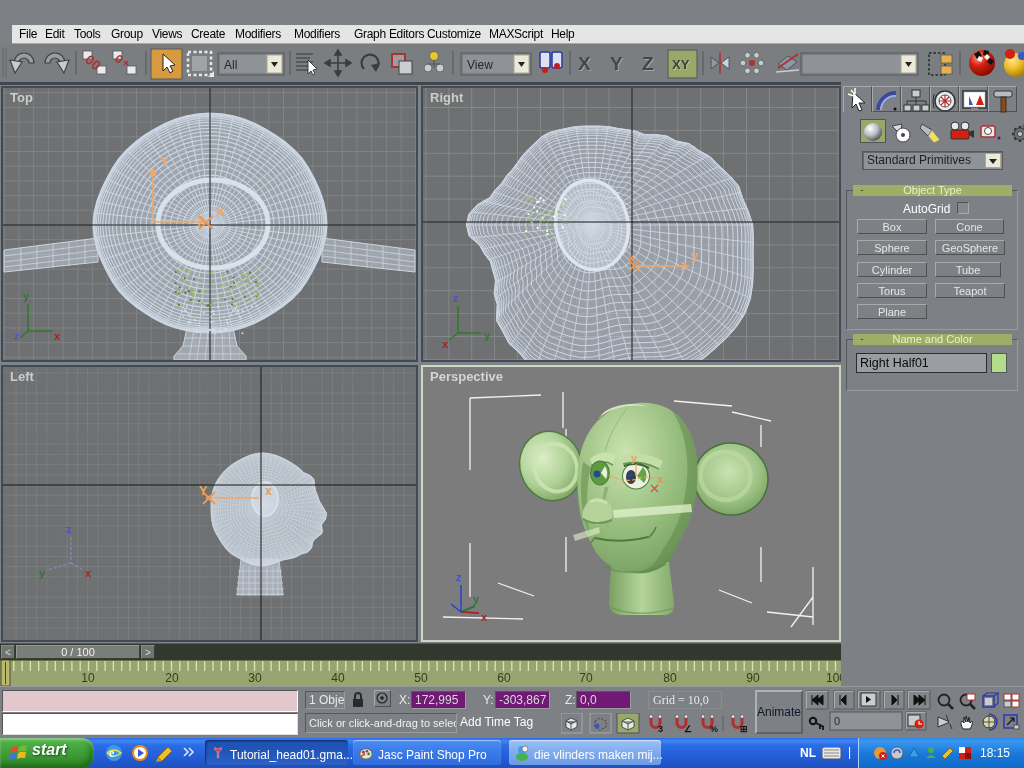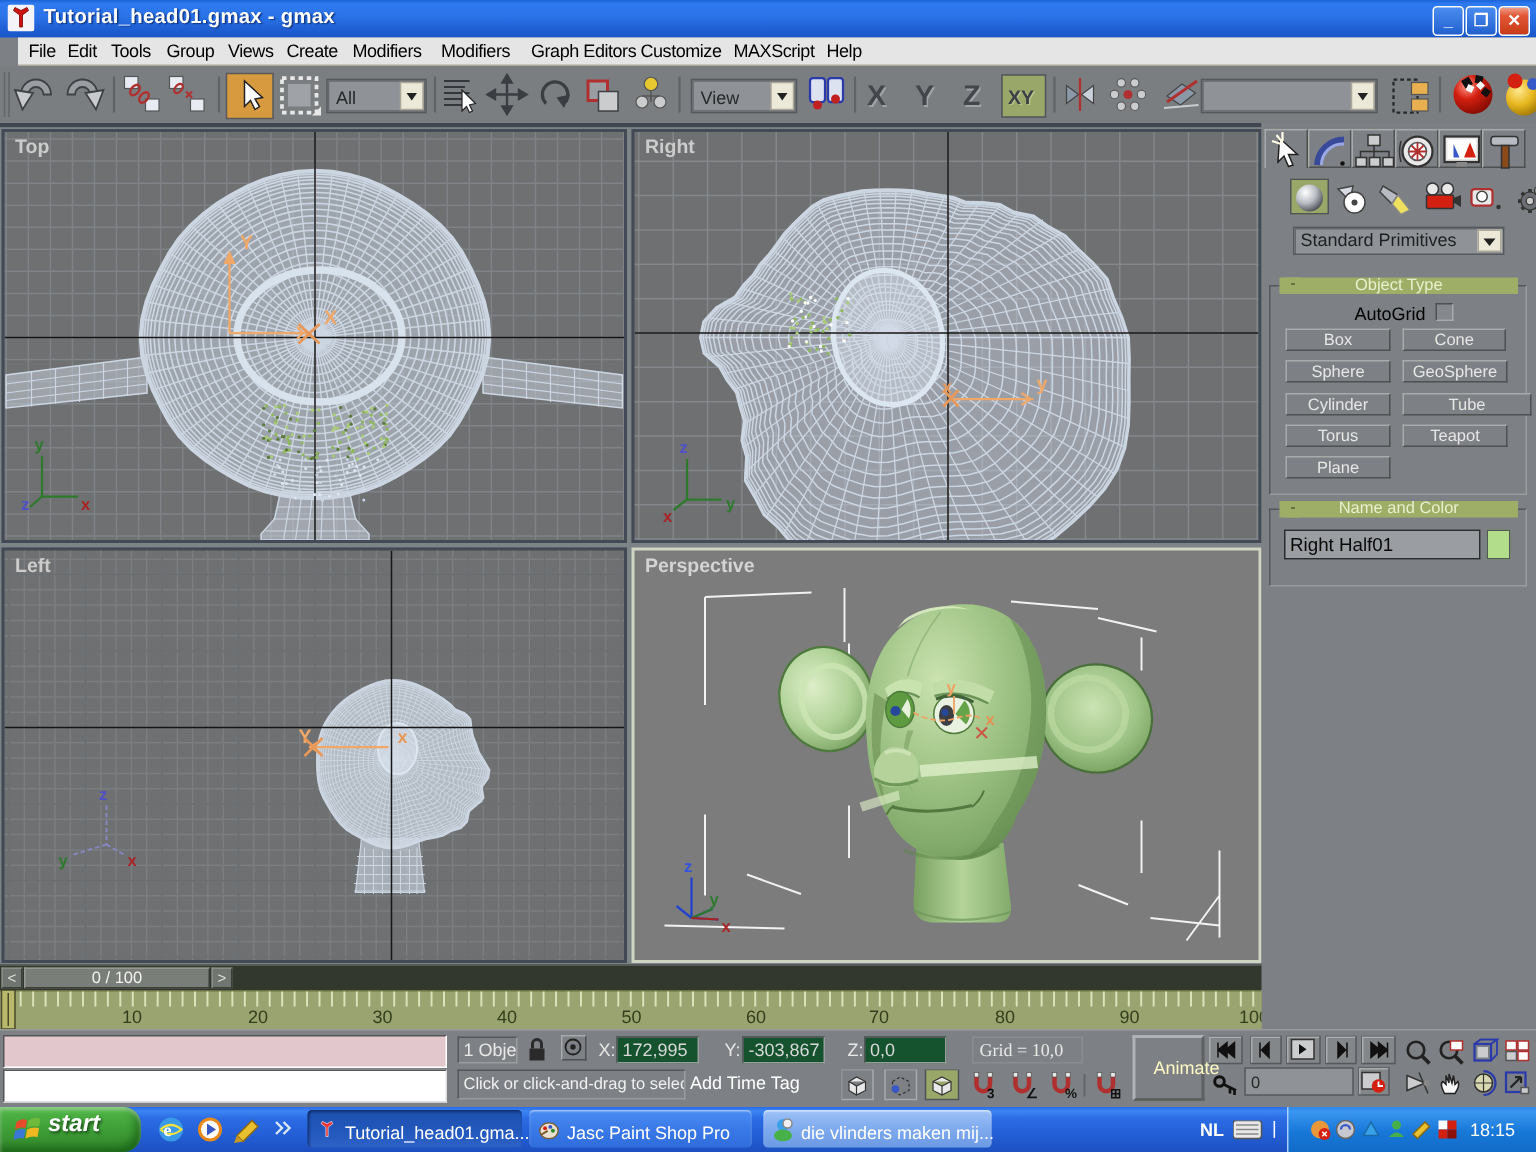--- a/index.html
+++ b/index.html
@@ -29,38 +29,28 @@
 #rpanel{left:841px;top:85px;width:183px;height:604px;background:#7d8084;}
 .pbtn{position:absolute;background:#7d8084;border-top:1px solid #a8aaac;border-left:1px solid #a8aaac;border-right:1px solid #4e5052;border-bottom:1px solid #4e5052;color:#e6e6e6;font-size:11px;text-align:center;}
 .rollhead{position:absolute;left:12px;width:159px;height:11px;background:#9fae66;color:#e8efcf;font-size:11px;text-align:center;line-height:11px;}
 .rollbox{position:absolute;border:1px solid #55585a;border-right-color:#9a9c9e;border-bottom-color:#9a9c9e;}
 
 #tslider{left:0;top:643px;width:841px;height:17px;background:#33382f;border-top:1px solid #565a50;}
 
 #trackbar{left:0;top:660px;width:841px;height:26px;background:#a2ab70;}
 
 #statusbar{left:0;top:686px;width:1024px;height:52px;background:#7d8084;border-top:1px solid #989a9c;color:#fff;font-size:12px;}
-.sunk{position:absolute;border:1px solid #55585a;border-right-color:#9a9c9e;border-bottom-color:#9a9c9e;background:#14532d;color:#e8e8e8;font-size:12px;padding-left:3px;overflow:hidden;white-space:nowrap;}
+.sunk{position:absolute;border:1px solid #55585a;border-right-color:#9a9c9e;border-bottom-color:#9a9c9e;background:#701a75;color:#e8e8e8;font-size:12px;padding-left:3px;overflow:hidden;white-space:nowrap;}
 
 #taskbar{left:0;top:738px;width:1024px;height:30px;background:linear-gradient(#2a6ae8 0%,#3c86f4 9%,#2b6ce4 25%,#245fd7 60%,#1d50c0 100%);}
 .tbtn{position:absolute;top:2px;height:25px;border-radius:3px;color:#fff;font-size:12px;}
 </style></head>
 <body>
 <div id="root">
 
-<div id="titlebar" class="abs">
- <svg class="abs ticon" viewBox="0 0 18 18">
-        <rect x="0" y="0" width="18" height="18" rx="2" fill="#f4f4f8"></rect>
-        <path d="M9,4 L5,2 L4,4 L8,7 L8,15 L10,15 L10,7 L14,4 L13,2 Z" fill="#cc1111" stroke="#881111" stroke-width="0.6"></path>
-      </svg>
- <span id="titletext" class="abs">Tutorial_head01.gmax - gmax</span>
- <div id="btnmin" class="abs winbtn">_</div>
- <div id="btnmax" class="abs winbtn">❐</div>
- <div id="btncls" class="abs winbtn">✕</div>
-</div>
 
 <div id="menubar" class="abs">
  <span style="left:7px">File</span>
       <span style="left:33px">Edit</span>
       <span style="left:62px">Tools</span>
       <span style="left:99px">Group</span>
       <span style="left:140px">Views</span>
       <span style="left:179px">Create</span>
       <span style="left:223px">Modifiers</span>
       <span style="left:282px">Modifiers</span>
@@ -618,28 +608,28 @@
       </svg>
       <div class="abs" style="left:21px;top:66px;width:141px;height:19px;background:#8f9296;border:1px solid #55585c;box-shadow:inset 1px 1px 0 #65686c;"></div>
       <div class="abs" style="left:26px;top:68px;font-size:12px;color:#1e2022;">Standard Primitives</div>
       <div class="abs" style="left:144px;top:68px;width:16px;height:15px;background:#ece9d8;border:1px solid #aca899;"></div>
       <svg class="abs" style="left:144px;top:68px;" width="16" height="15">
         <path d="M4,6 L12,6 L8,11 Z" fill="#222"></path>
       </svg>
       <div class="rollbox" style="left:5px;top:105px;width:172px;height:140px;"></div>
       <div class="rollhead" style="top:100px;">Object Type</div>
       <div class="abs" style="left:16px;top:100px;width:10px;height:11px;background:#9fae66;color:#3c4420;font-size:10px;line-height:10px;text-align:center;">-</div>
-      <div class="abs" style="left:62px;top:117px;font-size:12px;color:#000000;">AutoGrid</div>
+      <div class="abs" style="left:62px;top:117px;font-size:12px;color:#ffffff;">AutoGrid</div>
       <div class="abs" style="left:116px;top:117px;width:12px;height:12px;background:#85888c;border:1px solid #4e5052;border-right-color:#a8aaac;border-bottom-color:#a8aaac;"></div>
       <div class="pbtn" style="left:16px;top:134px;width:70px;height:15px;line-height:15px;">Box</div>
       <div class="pbtn" style="left:94px;top:134px;width:69px;height:15px;line-height:15px;">Cone</div>
       <div class="pbtn" style="left:16px;top:155px;width:70px;height:15px;line-height:15px;">Sphere</div>
       <div class="pbtn" style="left:94px;top:155px;width:70px;height:15px;line-height:15px;">GeoSphere</div>
       <div class="pbtn" style="left:16px;top:177px;width:70px;height:15px;line-height:15px;">Cylinder</div>
-      <div class="pbtn" style="left:94px;top:177px;width:86px;height:15px;line-height:15px;">Tube</div>
+      <div class="pbtn" style="left:94px;top:177px;width:66px;height:15px;line-height:15px;">Tube</div>
       <div class="pbtn" style="left:16px;top:198px;width:70px;height:15px;line-height:15px;">Torus</div>
       <div class="pbtn" style="left:94px;top:198px;width:70px;height:15px;line-height:15px;">Teapot</div>
       <div class="pbtn" style="left:16px;top:219px;width:70px;height:15px;line-height:15px;">Plane</div>
       <div class="rollbox" style="left:5px;top:254px;width:172px;height:52px;"></div>
       <div class="rollhead" style="top:249px;">Name and Color</div>
       <div class="abs" style="left:16px;top:249px;width:10px;height:11px;background:#9fae66;color:#3c4420;font-size:10px;line-height:10px;text-align:center;">-</div>
       <div class="abs" style="left:15px;top:268px;width:131px;height:20px;background:#9a9da1;border:1px solid #2a2c2e;color:#0a0a0a;font-size:12.5px;line-height:18px;padding-left:3px;">Right Half01</div>
       <div class="abs" style="left:150px;top:268px;width:16px;height:20px;background:#b2dd8b;border:1px solid #55585a;"></div>
     </div>
 
@@ -722,21 +712,21 @@
           <text x="12" y="19" font-size="9" font-weight="bold" fill="#111" font-family="Liberation Sans">%</text>
         </g>
         <path d="M162,3 V18" stroke="#606368" stroke-width="1.2"></path>
         <g transform="translate(167,0)">
           <path d="M5,4 V10 A4.5,4.5 0 0 0 14,10 V4" fill="none" stroke="#b03030" stroke-width="3"></path>
           <rect x="3.5" y="2" width="3" height="3" fill="#e8e8e8" stroke="#555" stroke-width="0.5"></rect>
           <rect x="12.5" y="2" width="3" height="3" fill="#e8e8e8" stroke="#555" stroke-width="0.5"></rect>
           <text x="12" y="19" font-size="9" font-weight="bold" fill="#111" font-family="Liberation Sans">⊞</text>
         </g>
       </svg>
-      <div class="abs" style="left:755px;top:3px;width:48px;height:44px;background:#7d8084;border:2px outset #b0b3b6;color:#fef9c3;font-size:12px;text-align:center;line-height:40px;padding-left:12px;">Animate</div>
+      <div class="abs" style="left:755px;top:3px;width:48px;height:44px;background:#7d8084;border:2px outset #b0b3b6;color:#0f172a;font-size:12px;text-align:center;line-height:40px;">Animate</div>
       <svg class="abs" style="left:806px;top:3px;" width="126" height="44" viewBox="0 0 126 44">
         <g transform="translate(0,1)">
           <rect width="22" height="18" fill="#84878a" stroke="#55585c" stroke-width="1"></rect>
           <path d="M0.5,17.5V0.5H21.5" fill="none" stroke="#aaadb0" stroke-width="1"></path>
           <path d="M12,4 L6,9 L12,14 Z M6,4 V14 M17,4 L11,9 L17,14 Z" fill="#111" stroke="#111" stroke-width="1"></path>
         </g>
         <g transform="translate(28,1)">
           <rect width="20" height="18" fill="#84878a" stroke="#55585c" stroke-width="1"></rect>
           <path d="M0.5,17.5V0.5H19.5" fill="none" stroke="#aaadb0" stroke-width="1"></path>
           <path d="M12,4 L7,9 L12,14 Z M6,4 V14" fill="#111" stroke="#111"></path>

